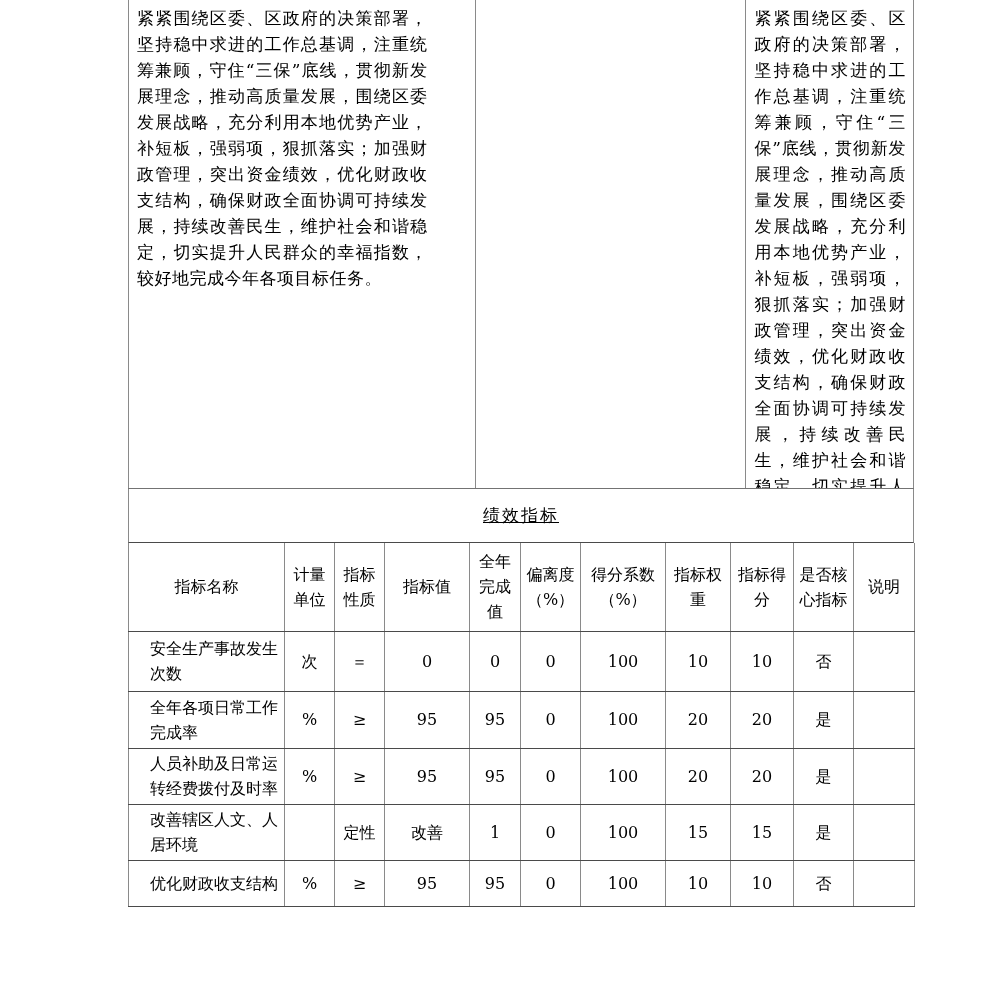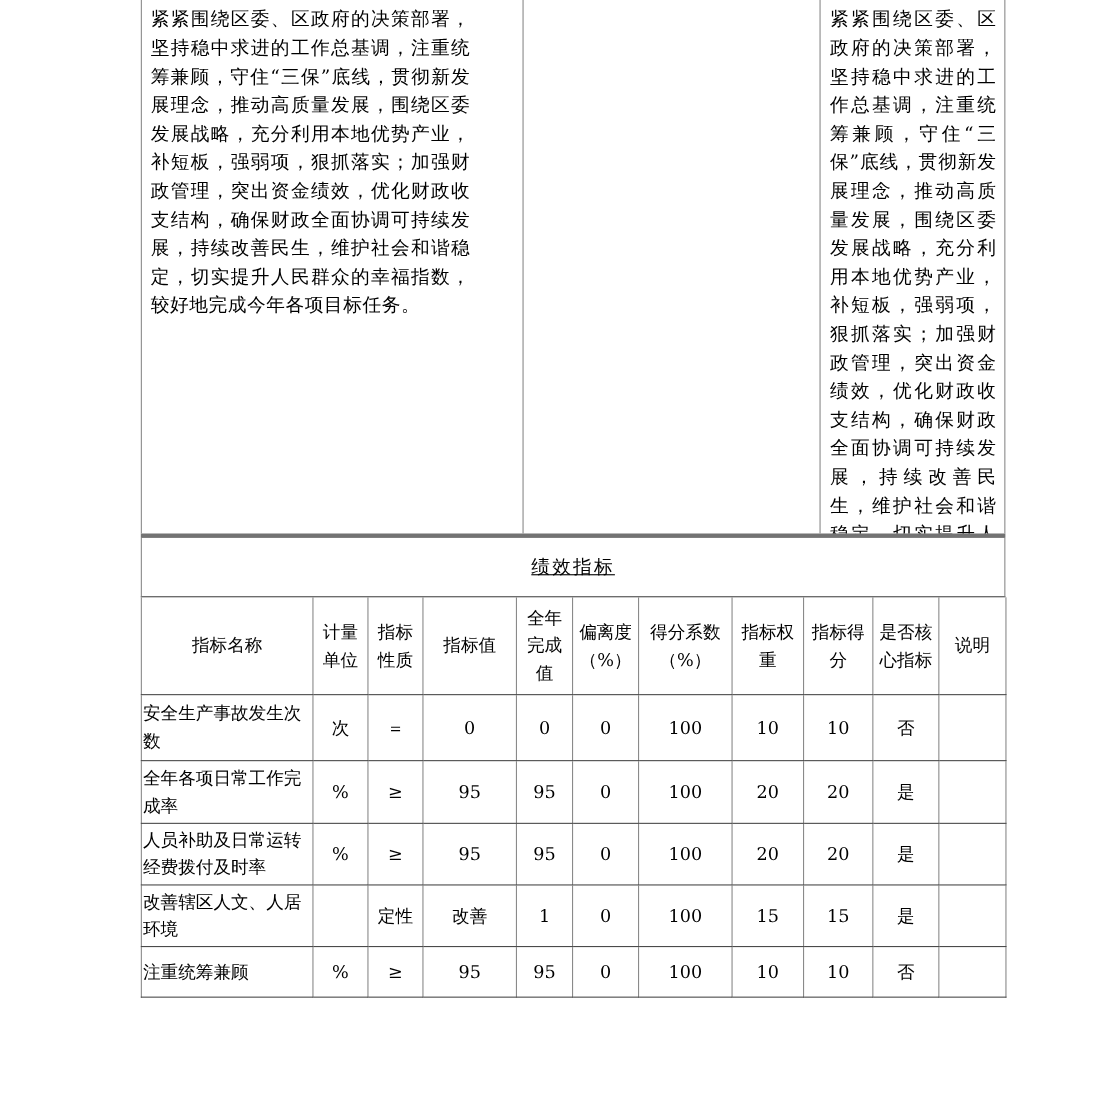--- a/index.html
+++ b/index.html
@@ -12,21 +12,21 @@
   }
   .doc {
     position: absolute;
     left: 128px; top: 0;
     width: 786px;
   }
   
   .topgrid {
     display: flex;
     height: 489px;
-    border-bottom: 4px solid #737373;
+    border-bottom: 1px solid #737373;
     gap: 40px;
   }
   .topgrid .tcell {
     border-left: 1px solid #8a8a8a;
     padding: 5px 7px 0 8px;
     overflow: hidden;
   }
   .tcell.c1 { width: 342px; }
   .tcell.c2 { width: 257px; }
   .tcell.c3 { width: 187px; border-right: 1px solid #8a8a8a; }
@@ -62,21 +62,21 @@
     border-bottom: 1px solid #4a4a4a;
     font-weight: normal;
     font-size: 16px;
     line-height: 25px;
     text-align: center;
     vertical-align: middle;
     padding: 2px 3px;
     overflow: hidden;
     word-break: break-all;
   }
-  table.ind td.name { text-align: left; padding-left: 1px; }
+  table.ind td.name { text-align: left; padding-left: 21px; }
   tr.hrow    { height: 88px; }
   tr.r0      { height: 60px; }
   tr.r1      { height: 57px; }
   tr.r2      { height: 43px; }
   tr.r3      { height: 56px; }
   tr.r4      { height: 56px; }
   tr.r5      { height: 56px; }
   tr.r6      { height: 46px; }
 </style>
 </head>
@@ -176,21 +176,21 @@
         <td>改善</td>
         <td>1</td>
         <td>0</td>
         <td>100</td>
         <td>15</td>
         <td>15</td>
         <td>是</td>
         <td></td>
       </tr>
       <tr class="r6">
-        <td class="name">注重统筹兼顾</td>
+        <td class="name">优化财政收支结构</td>
         <td>%</td>
         <td>≥</td>
         <td>95</td>
         <td>95</td>
         <td>0</td>
         <td>100</td>
         <td>10</td>
         <td>10</td>
         <td>否</td>
         <td></td>

